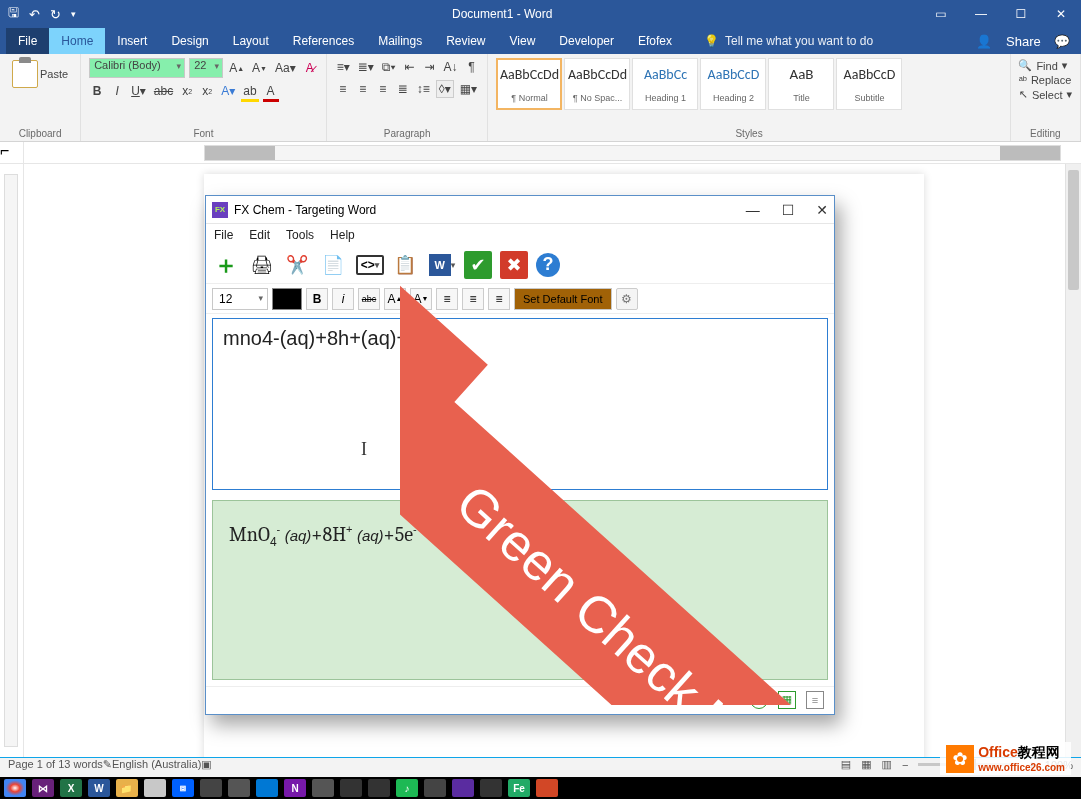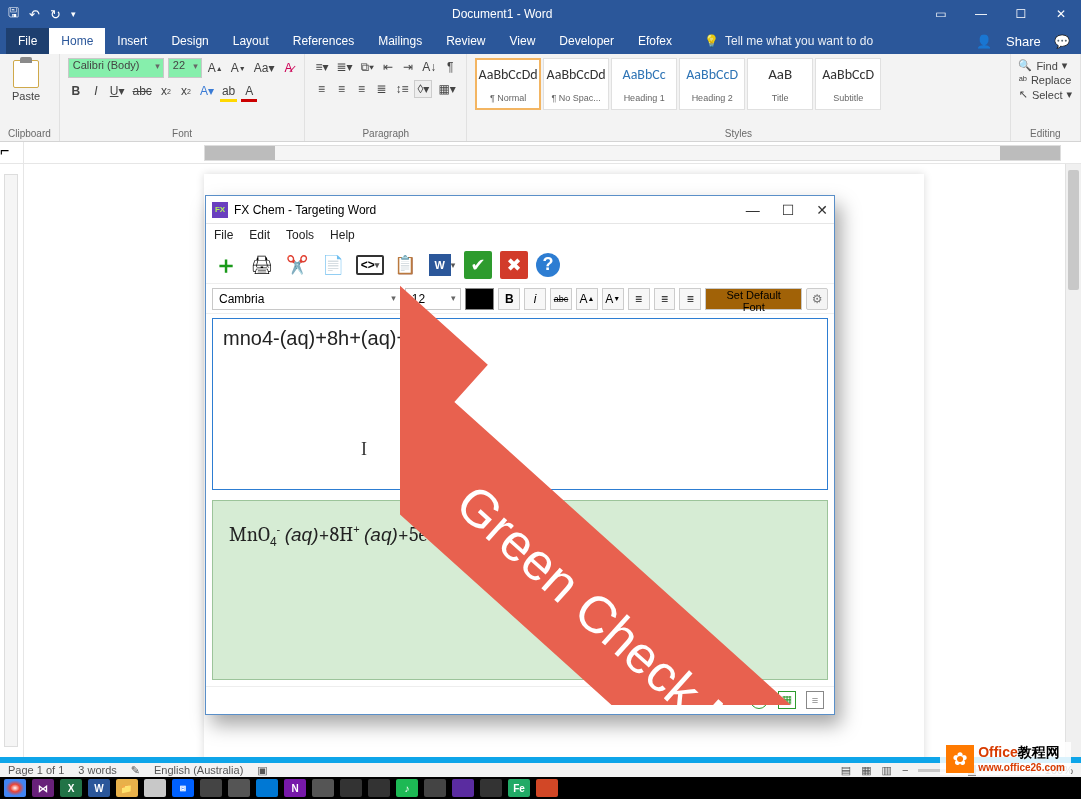--- a/index.html
+++ b/index.html
@@ -10,31 +10,31 @@
 .titlebar .qat { display: flex; align-items: center; gap: 10px; padding: 0 8px; }
 .titlebar .qat span { font-size: 13px; }
 .titlebar .doc-title { flex: 1; text-align: center; }
 .titlebar .win-controls { display: flex; }
 .titlebar .win-controls span { width: 40px; text-align: center; font-size: 12px; }
 
 
 .ribbon-tabs { height: 26px; background: #2b579a; display: flex; align-items: center; color: #fff; font-size: 12px; padding-left: 6px; }
 .ribbon-tabs .tab { padding: 0 12px; height: 100%; display: flex; align-items: center; cursor: pointer; }
 .ribbon-tabs .tab.file { background: #1e3f6f; }
-.ribbon-tabs .tab.active { background: #ffffff; color: #2b579a; }
+.ribbon-tabs .tab.active { background: #7dd3fc; color: #2b579a; }
 .ribbon-tabs .tell-me { margin-left: 20px; display: flex; align-items: center; gap: 6px; opacity: .9; }
 .ribbon-tabs .right { margin-left: auto; display: flex; align-items: center; gap: 14px; padding-right: 10px; }
 .ribbon-tabs .right span { font-size: 13px; }
 
 
 .ribbon { height: 88px; background: #f3f3f3; border-bottom: 1px solid #d4d4d4; display: flex; font-size: 11px; color: #444; }
 .rgroup { border-right: 1px solid #e1e1e1; padding: 4px 8px 2px 8px; display: flex; flex-direction: column; justify-content: space-between; }
 .rgroup .label { text-align: center; color: #6a6a6a; font-size: 10px; padding-top: 2px; }
 .clipboard-body { display: flex; gap: 6px; }
-.paste-btn { display: flex; flex-direction: column; align-items: center; gap: 2px; padding: 2px 4px; }
+.paste-btn { display: flex; flex-direction: row; align-items: center; gap: 2px; padding: 2px 4px; }
 .paste-icon { width: 26px; height: 28px; background: #fff; border: 1px solid #cfa94a; border-radius: 2px; position: relative; }
 .paste-icon::before { content: ""; position: absolute; top: -4px; left: 6px; width: 12px; height: 6px; background: #8a8a8a; border-radius: 2px 2px 0 0; }
 .clip-actions div { display: flex; align-items: center; gap: 4px; padding: 1px 0; }
 .clip-actions .ic { width: 14px; height: 14px; display: inline-block; }
 .ic.cut { background: linear-gradient(45deg,#888 45%,transparent 45%),linear-gradient(-45deg,#888 45%,transparent 45%); }
 .ic.copy { border: 1px solid #888; box-shadow: 2px 2px 0 #fff, 2px 2px 0 1px #888; width: 10px; height: 12px; }
 .ic.fmt { background: #f7d96b; border: 1px solid #caa93a; border-radius: 0 0 6px 6px; }
 
 .font-body { display: flex; flex-direction: column; gap: 4px; }
 .font-row { display: flex; align-items: center; gap: 4px; }
@@ -95,29 +95,29 @@
 .fx-sz { width: 56px; }
 .fx-color { width: 30px; height: 22px; background: #000; border: 1px solid #888; }
 .fx-minibtn { width: 22px; height: 22px; border: 1px solid #ccc; display: flex; align-items: center; justify-content: center; font-size: 12px; background: #f7f7f7; }
 .fx-setdef { border: 1px solid #c8c8c8; height: 22px; padding: 0 8px; font-size: 11px; background: #a16207; }
 .fx-gear { width: 22px; height: 22px; border: 1px solid #ccc; border-radius: 2px; background: #f4f4f4; display: flex; align-items: center; justify-content: center; color: #777; }
 .fx-input { flex: 0 0 auto; margin: 4px 6px; height: 172px; border: 1px solid #2d7dd2; padding: 8px 10px; font-family: Cambria, serif; font-size: 20px; color: #222; background: #fff; position: relative; }
 .fx-cursor { position: absolute; left: 148px; top: 120px; font-family: serif; font-size: 18px; color: #333; }
 .fx-preview { margin: 6px; height: 180px; background: #d6ecd4; border: 1px solid #9cc49a; padding: 22px 16px; font-family: Cambria, serif; font-size: 20px; color: #222; }
 .fx-preview sub { font-size: 12px; }
 .fx-preview sup { font-size: 11px; }
-.fx-preview .aq { font-style: italic; font-size: 19px; text-align: right; }
+.fx-preview .aq { font-style: italic; font-size: 15px; text-align: right; }
 .fx-status { height: 26px; border-top: 1px solid #eee; display: flex; align-items: center; justify-content: flex-end; gap: 10px; padding: 0 10px; }
 .fx-status .sb { width: 18px; height: 18px; border: 1px solid #2e9b2e; color: #2e9b2e; display: flex; align-items: center; justify-content: center; font-size: 11px; }
 
 
 .arrow-wrap { position: absolute; left: 400px; top: 285px; width: 660px; height: 420px; pointer-events: none; }
 
 
-.statusbar { position: absolute; left: 0; right: 0; bottom: 22px; height: 20px; background: #f3f3f3; border-top: 6px solid #0ea5e9; display: flex; align-items: center; font-size: 11px; color: #555; padding: 0 8px; gap: 14px; }
+.statusbar { position: absolute; left: 0; right: 0; bottom: 22px; height: 20px; background: #f3f3f3; border-top: 1px solid #0ea5e9; display: flex; align-items: flex-start; font-size: 11px; color: #555; padding: 0 8px; }
 .statusbar .right { margin-left: auto; display: flex; align-items: center; gap: 10px; }
 .zoom-track { width: 100px; height: 3px; background: #c8c8c8; position: relative; }
 .zoom-track::before { content: ""; position: absolute; left: 50%; top: -4px; width: 8px; height: 11px; background: #888; }
 
 
 .taskbar { position: absolute; left: 0; right: 0; bottom: 0; height: 22px; background: #000; display: flex; align-items: center; padding: 0 4px; gap: 6px; }
 .taskbar .tb-icon { width: 22px; height: 18px; border-radius: 2px; display: flex; align-items: center; justify-content: center; font-size: 10px; color: #fff; font-weight: bold; }
 
 
 .watermark { position: absolute; right: 10px; bottom: 24px; display: flex; align-items: center; gap: 4px; background: rgba(255,255,255,.85); padding: 2px 6px; }
@@ -323,21 +323,20 @@
     <span class="fx-tb fx-code fx-drop">&lt;&gt;</span>
     <span class="fx-tb">📋</span>
     <span class="fx-tb fx-drop">
         <span class="fx-word">W</span>
       </span>
     <span class="fx-tb fx-check">✔</span>
     <span class="fx-tb fx-x">✖</span>
     <span class="fx-tb fx-help">?</span>
   </div>
   <div class="fx-fontrow">
-    <div class="fx-sel fx-fnt">Cambria</div>
     <div class="fx-sel fx-sz">12</div>
     <div class="fx-color"></div>
     <div class="fx-minibtn">
         <b>B</b>
       </div>
     <div class="fx-minibtn">
         <i>i</i>
       </div>
     <div class="fx-minibtn">
         <s style="font-size:9px">abc</s>

